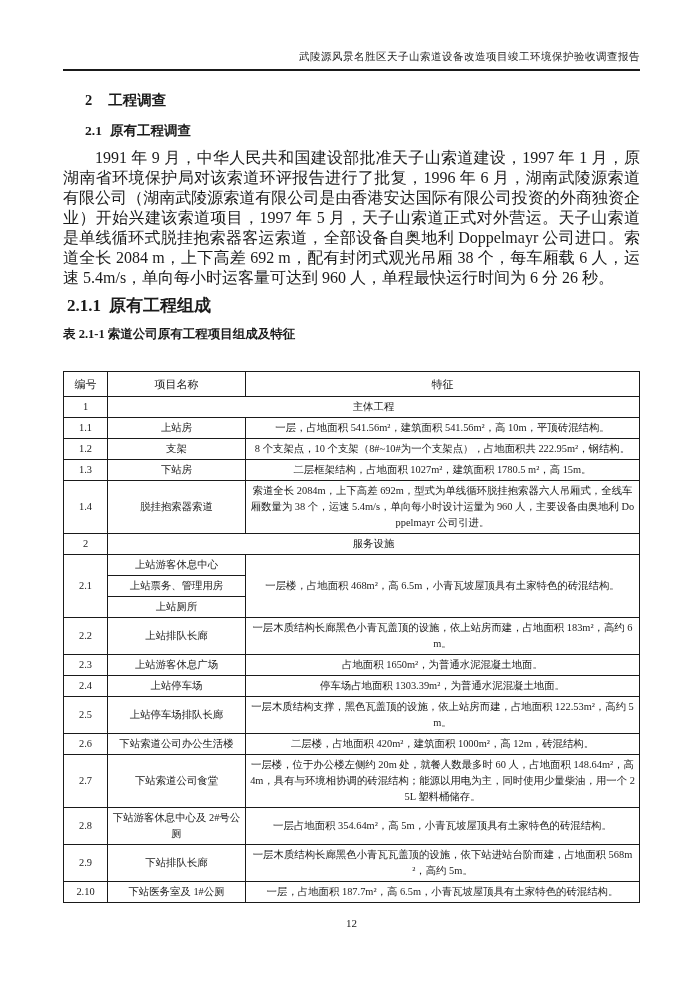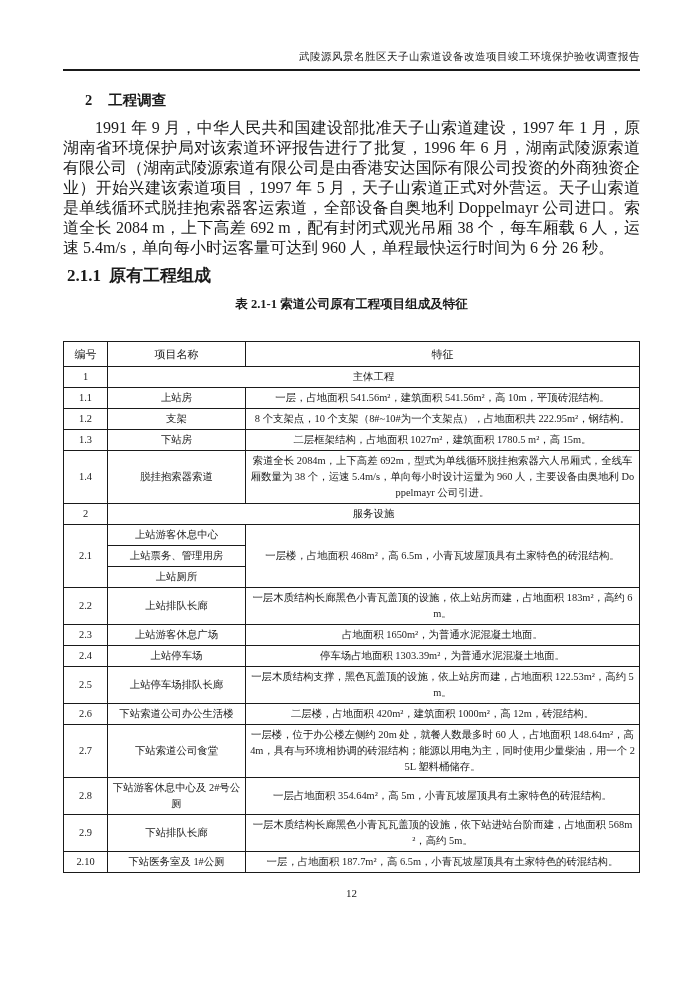--- a/index.html
+++ b/index.html
@@ -51,21 +51,21 @@
   }
   .subsection-heading .num{margin-right:8px;}
   .table-intro{
     margin-top:6px;
     font-size:12.8px;
     line-height:24px;
     text-indent:2em;
   }
   .table-caption{
     margin:9px 0 6px 0;
-    text-align:center;
+    text-align:left;
     font-size:12.5px;
     font-weight:bold;
   }
   table.project-table{
     width:100%;
     border-collapse:collapse;
     table-layout:fixed;
     font-size:10.4px;
     margin-top:28px;
   }
@@ -94,20 +94,23 @@
 
 <div class="page">
   <div class="content">
 
     <div class="running-header">武陵源风景名胜区天子山索道设备改造项目竣工环境保护验收调查报告</div>
 
     <div class="chapter-heading">
       <span class="num">2</span><span>工程调查</span>
     </div>
 
+    <div class="section-heading">
+      <span class="num">2.1</span><span>原有工程调查</span>
+    </div>
 
     <div class="body-paragraph">1991 年 9 月，中华人民共和国建设部批准天子山索道建设，1997 年 1 月，原湖南省环境保护局对该索道环评报告进行了批复，1996 年 6 月，湖南武陵源索道有限公司（湖南武陵源索道有限公司是由香港安达国际有限公司投资的外商独资企业）开始兴建该索道项目，1997 年 5 月，天子山索道正式对外营运。天子山索道是单线循环式脱挂抱索器客运索道，全部设备自奥地利 Doppelmayr 公司进口。索道全长 2084 m，上下高差 692 m，配有封闭式观光吊厢 38 个，每车厢载 6 人，运速 5.4m/s，单向每小时运客量可达到 960 人，单程最快运行时间为 6 分 26 秒。</div>
 
     <div class="subsection-heading">
       <span class="num">2.1.1</span><span>原有工程组成</span>
     </div>
 
 
     <div class="table-caption">表 2.1-1  索道公司原有工程项目组成及特征</div>
 

